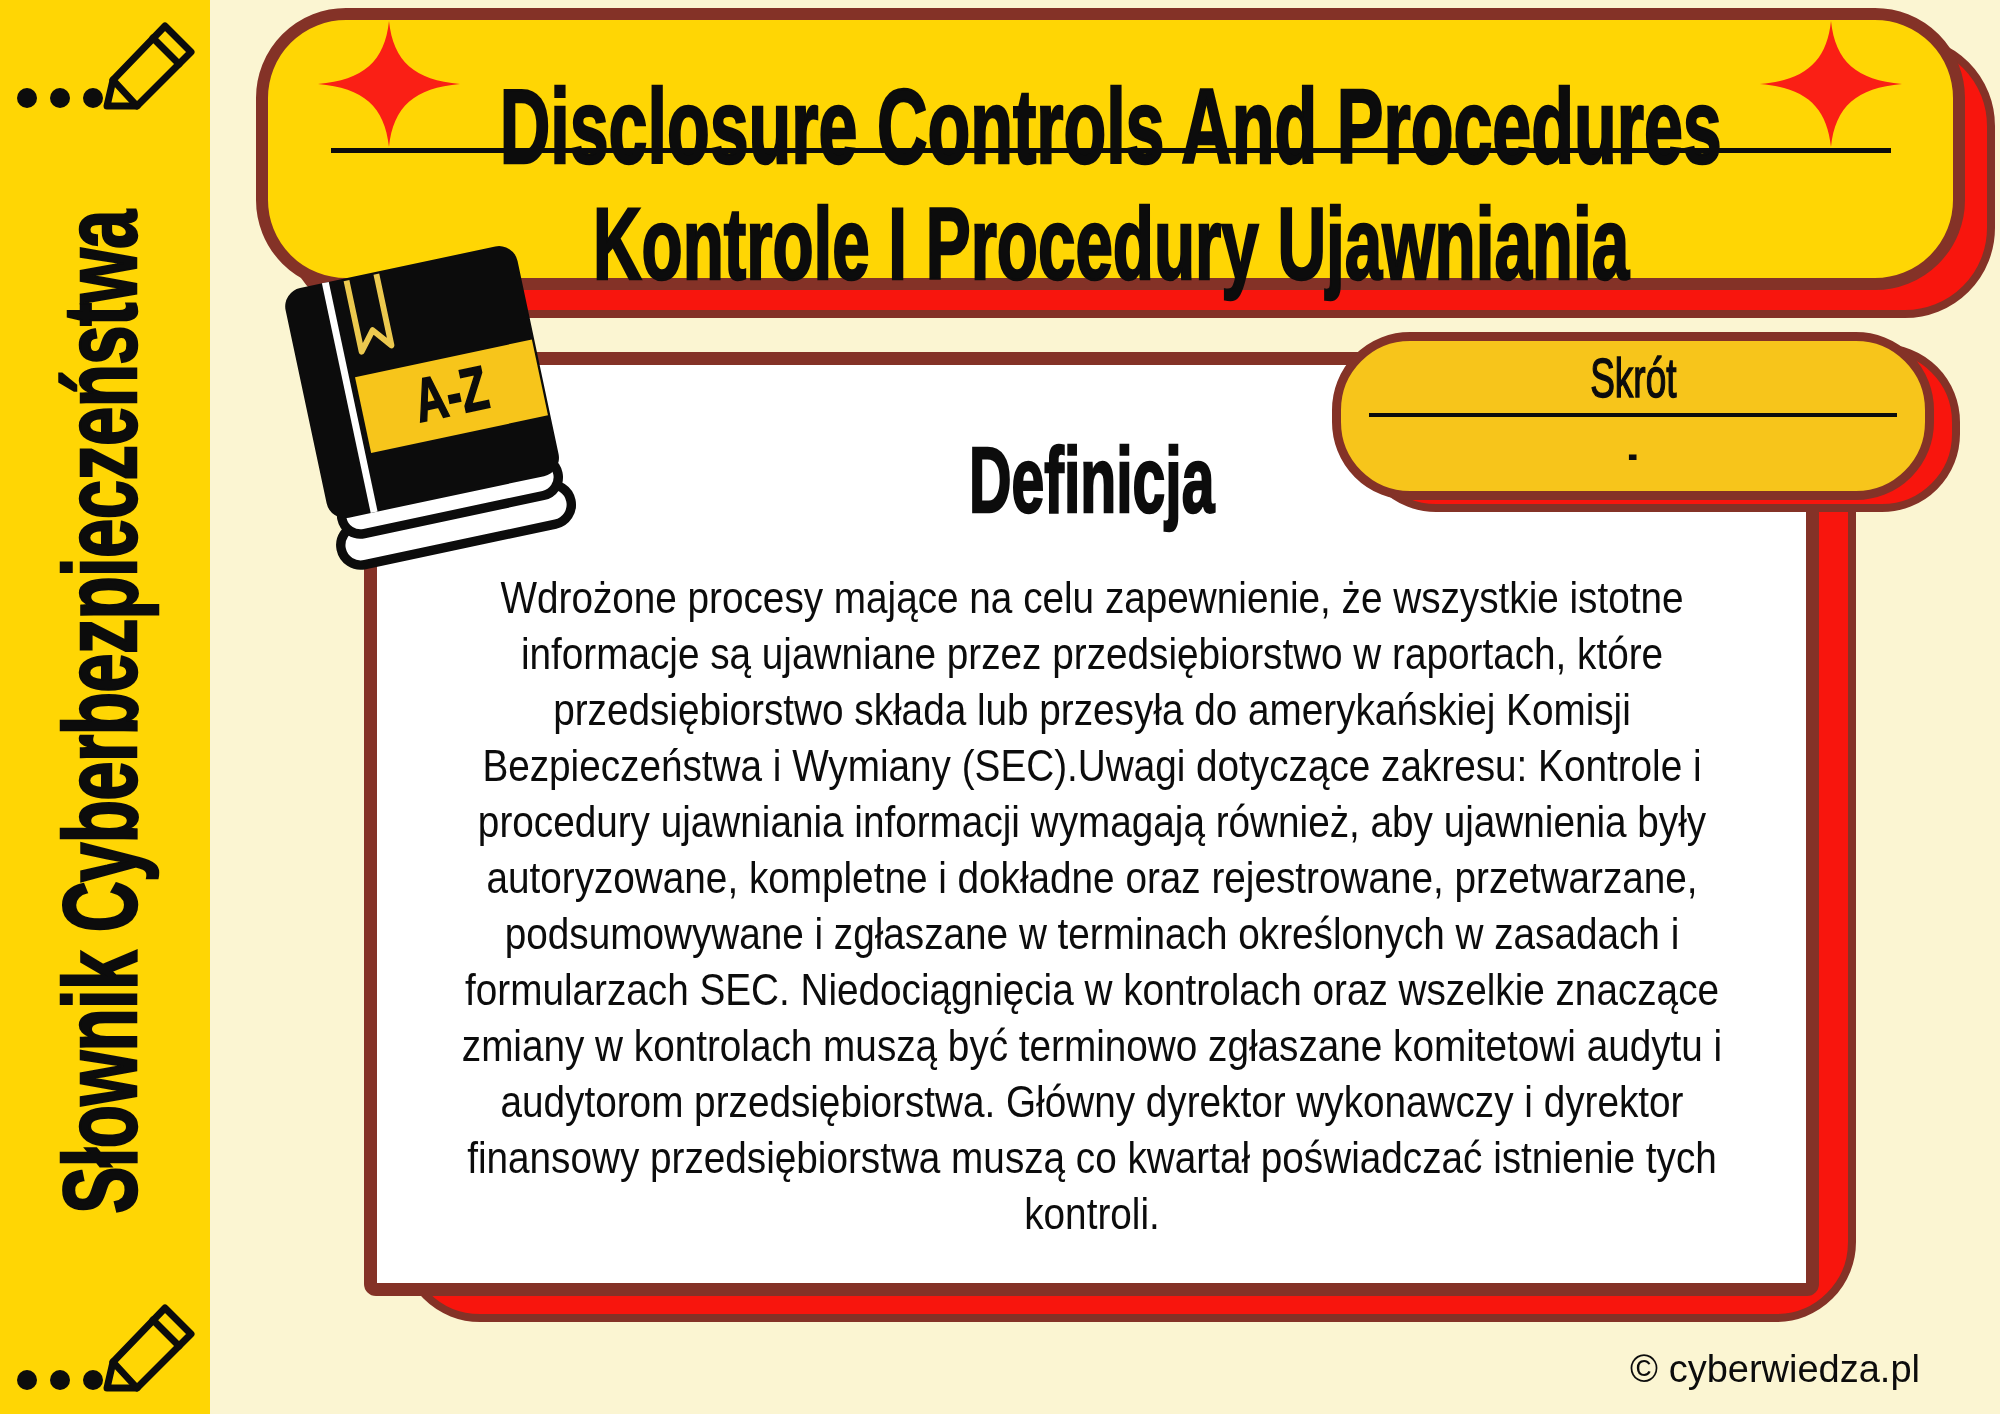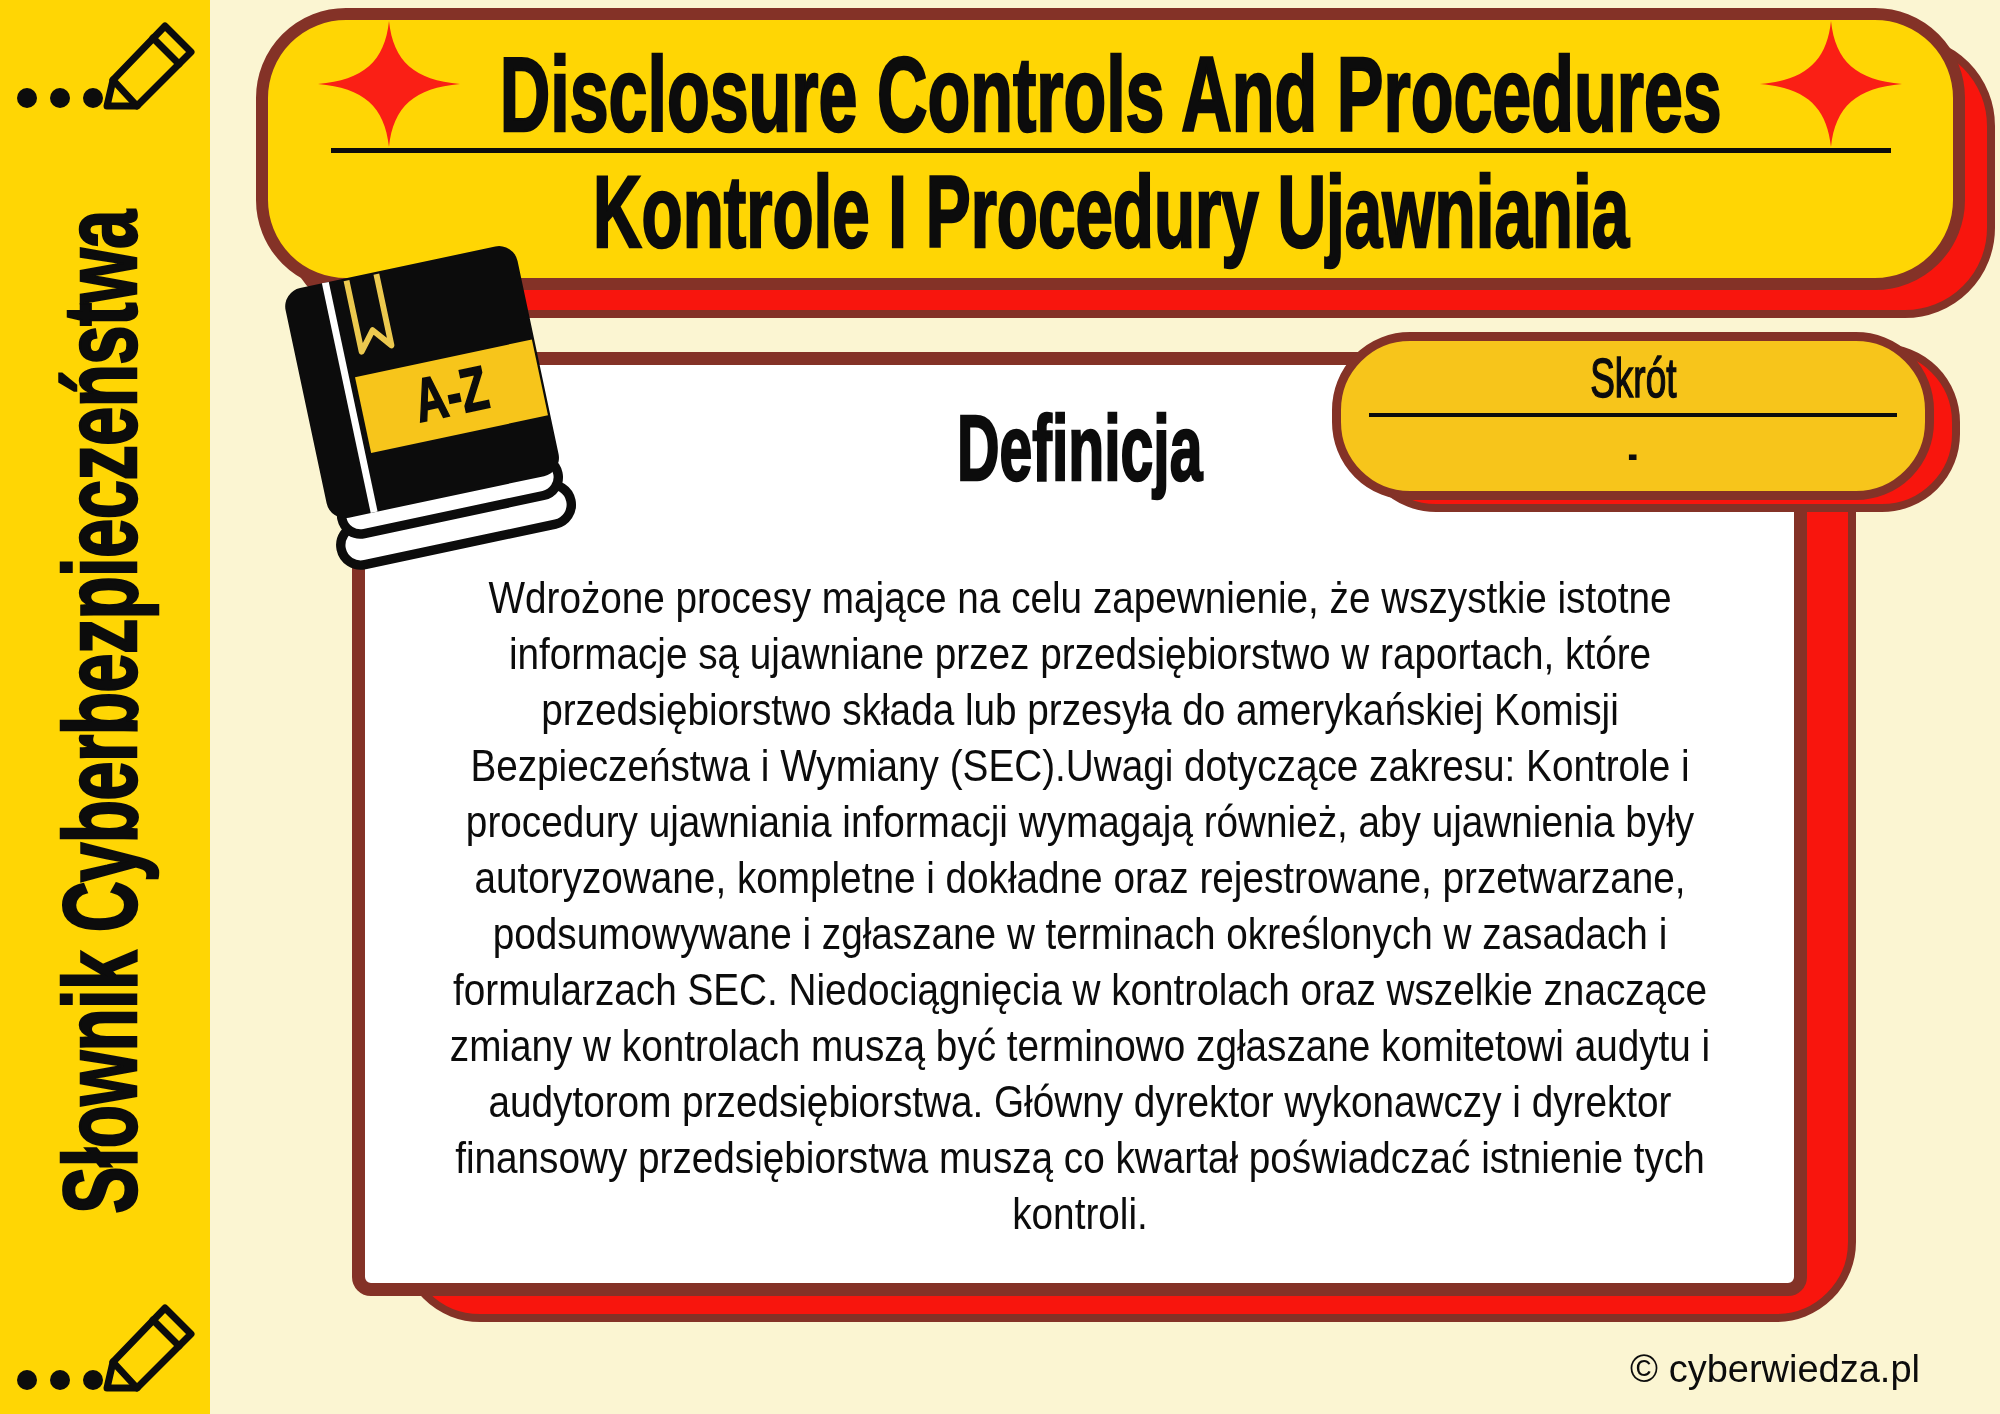--- a/index.html
+++ b/index.html
@@ -16,21 +16,21 @@
   .sidebar-title{
     position:absolute;left:100px;top:712px;
     transform:translate(-50%,-50%) rotate(-90deg);
     white-space:nowrap;font-weight:bold;font-size:104px;letter-spacing:-1px;
     -webkit-text-stroke:2.5px var(--ink,#0c0c0c);
   }
   .sidebar-title>span{display:inline-block;transform:scaleX(0.68);transform-origin:center;}
   
   .sq{display:flex;justify-content:center;align-items:center;}
   .sq>span{white-space:nowrap;transform:scaleX(var(--sx,0.65));transform-origin:center;display:inline-block;}
-  .heavy{font-weight:bold;-webkit-text-stroke:2.5px var(--ink,#0c0c0c);}
+  .heavy{font-weight:bold;margin-top:32px;-webkit-text-stroke:2.5px var(--ink,#0c0c0c);}
   
   .header-shadow{
     position:absolute;left:286px;top:36px;width:1709px;height:282px;box-sizing:border-box;
     background:var(--red,#F8150D);border:8px solid var(--maroon,#843227);border-radius:90px;
   }
   .header-card{
     position:absolute;left:256px;top:8px;width:1709px;height:282px;box-sizing:border-box;
     background:var(--yellow,#FFD604);border:12px solid var(--maroon,#843227);border-radius:90px;
   }
   .header-title-en{position:absolute;left:0;top:22px;width:100%;height:104px;font-size:106px;--sx:0.66;}
@@ -38,22 +38,22 @@
   .header-title-pl{position:absolute;left:0;top:140px;width:100%;height:104px;font-size:102px;--sx:0.66;}
   .sparkle{position:absolute;top:1px;width:142px;height:126px;}
   .sparkle.left{left:50px;}
   .sparkle.right{left:1492px;}
   
   .def-shadow{
     position:absolute;left:400px;top:376px;width:1456px;height:946px;box-sizing:border-box;
     background:var(--red,#F8150D);border:8px solid var(--maroon,#843227);border-radius:80px;
   }
   .def-card{
-    position:absolute;left:352px;top:352px;width:1455px;height:944px;box-sizing:border-box;
-    background:var(--white,#fff);border:13px solid var(--maroon,#843227);border-radius:19px;
+    position:absolute;left:364px;top:352px;width:1455px;height:944px;box-sizing:border-box;
+    background:var(--white,#fff);border:13px solid var(--maroon,#843227);border-radius:12px;
   }
   .def-heading{position:absolute;left:0;top:36px;width:100%;height:94px;font-size:92px;--sx:0.64;}
   .def-text{
     position:absolute;left:50%;top:205px;width:1720px;
     transform:translateX(-50%) scaleX(0.86);
     font-size:45px;line-height:56px;text-align:center;white-space:pre-line;
   }
   
   .abbr-shadow{
     position:absolute;left:1358px;top:344px;width:602px;height:168px;box-sizing:border-box;

